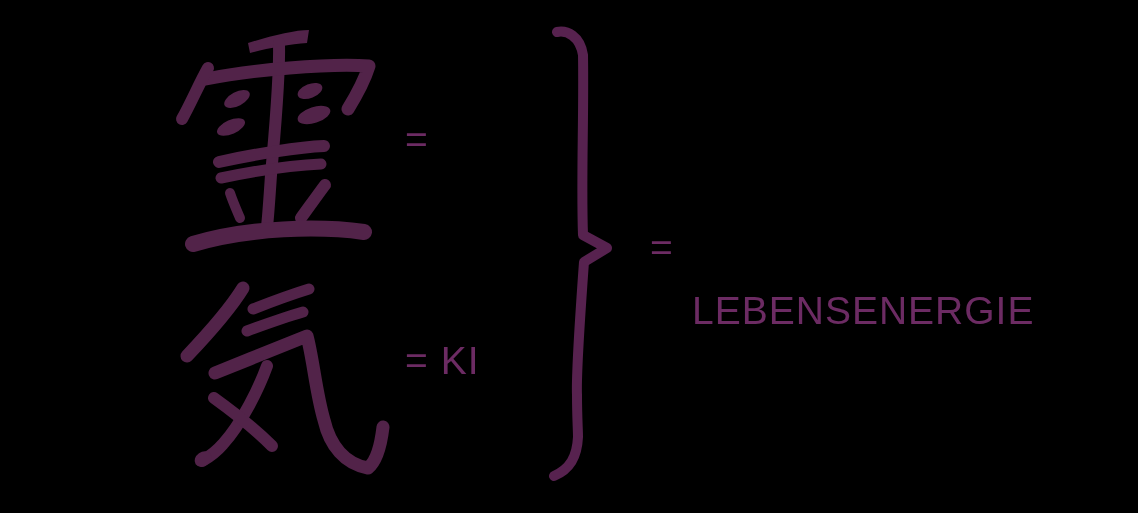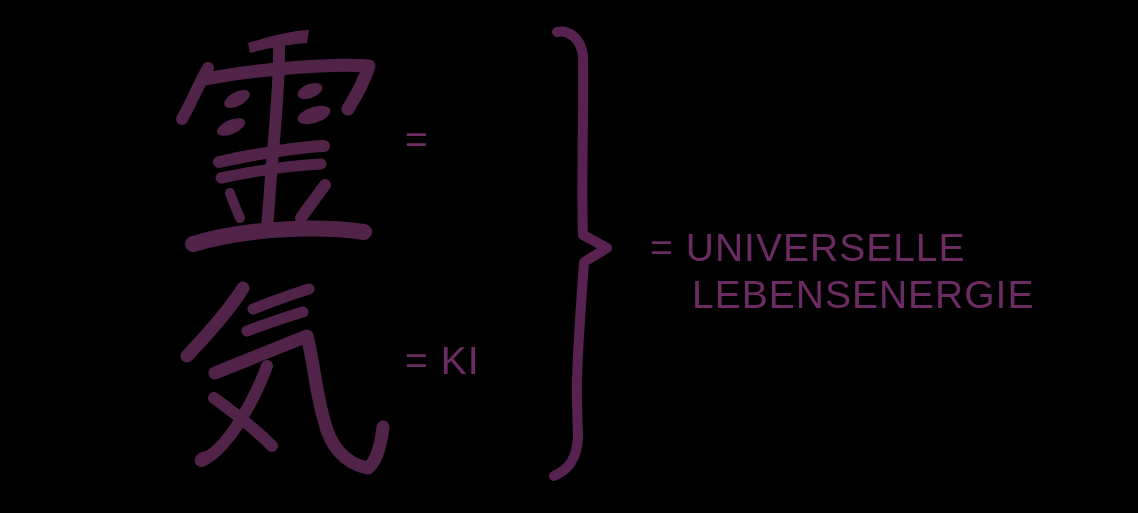--- a/index.html
+++ b/index.html
@@ -44,21 +44,21 @@
   .meaning {
     position: absolute;
     left: 650px; top: 224px;
     color: var(--color-text);
     font-size: 39px;
     line-height: 47px;
     letter-spacing: 1px;
     white-space: nowrap;
   }
   .meaning-line1 { display: flex; gap: 12px; align-items: baseline; }
-  .meaning-line2 { margin-left: 42px; }
+  .meaning-line2 { margin-left: 42px; margin-top: 16px; }
 </style>
 </head>
 <body>
 
 <div class="canvas">
 
   <svg class="glyph glyph-rei" width="230" height="245" viewBox="0 0 230 245" role="img" aria-label="霊">
     <path class="kf" d="M88,23 C110,16 135,10 149,10 L147,23 C130,24 104,29 90,33 Z"></path>
     <path class="k" stroke-width="12" d="M119,23 C120,60 114,120 111,155 C109,185 108,200 107,206"></path>
     <path class="k" stroke-width="13" d="M46,59 C90,50 170,43 209,46 C204,62 196,76 188,89"></path>
@@ -93,18 +93,17 @@
     <span>KI</span>
   </div>
 
   <svg class="glyph glyph-brace" width="80" height="465" viewBox="0 0 80 465" role="img" aria-label="curly brace">
     <path class="brace-path" stroke-width="10" d="M17,10 C27,8 40,14 43,33 C44,95 41,160 43,213 L67,226 L44,240 C40,295 36,350 37,373 C37,395 38,408 38,415 C37,435 30,447 14,454"></path>
   </svg>
 
   <div class="meaning">
     <div class="meaning-line1">
       <span>=</span>
-      <span>UNIVERSELLE</span>
     </div>
     <div class="meaning-line2">LEBENSENERGIE</div>
   </div>
 
 </div>
 
 </body></html>

